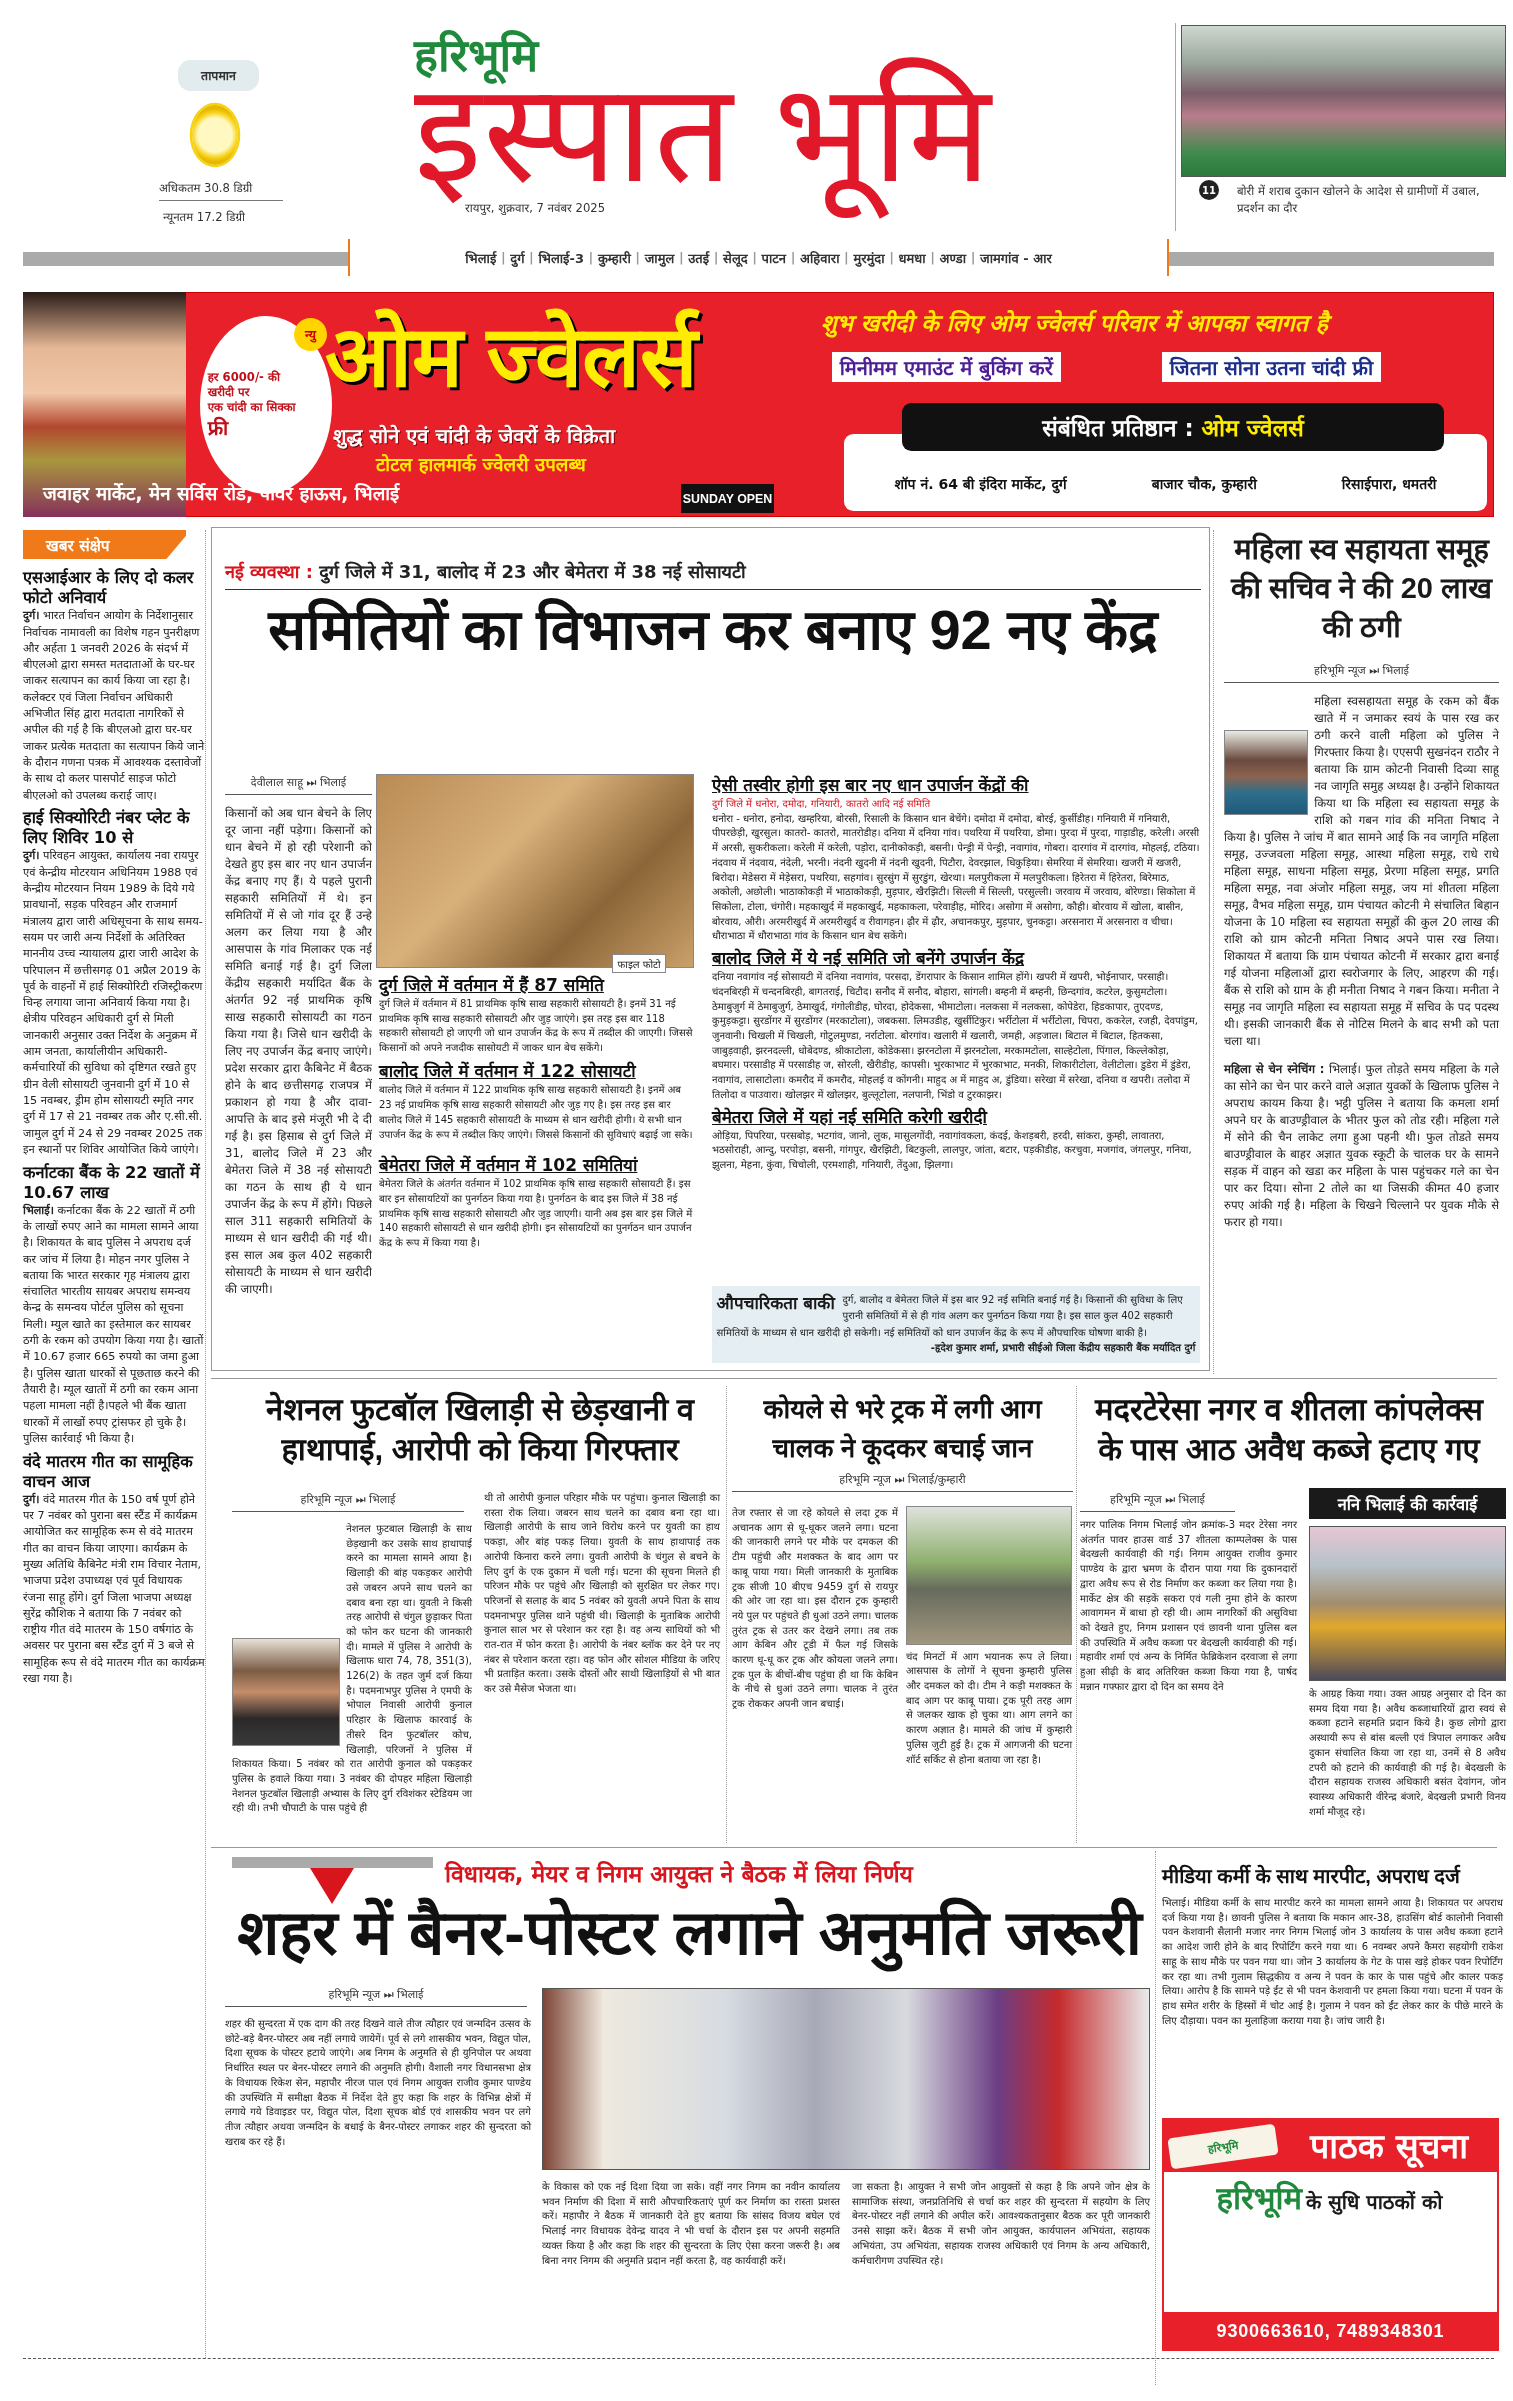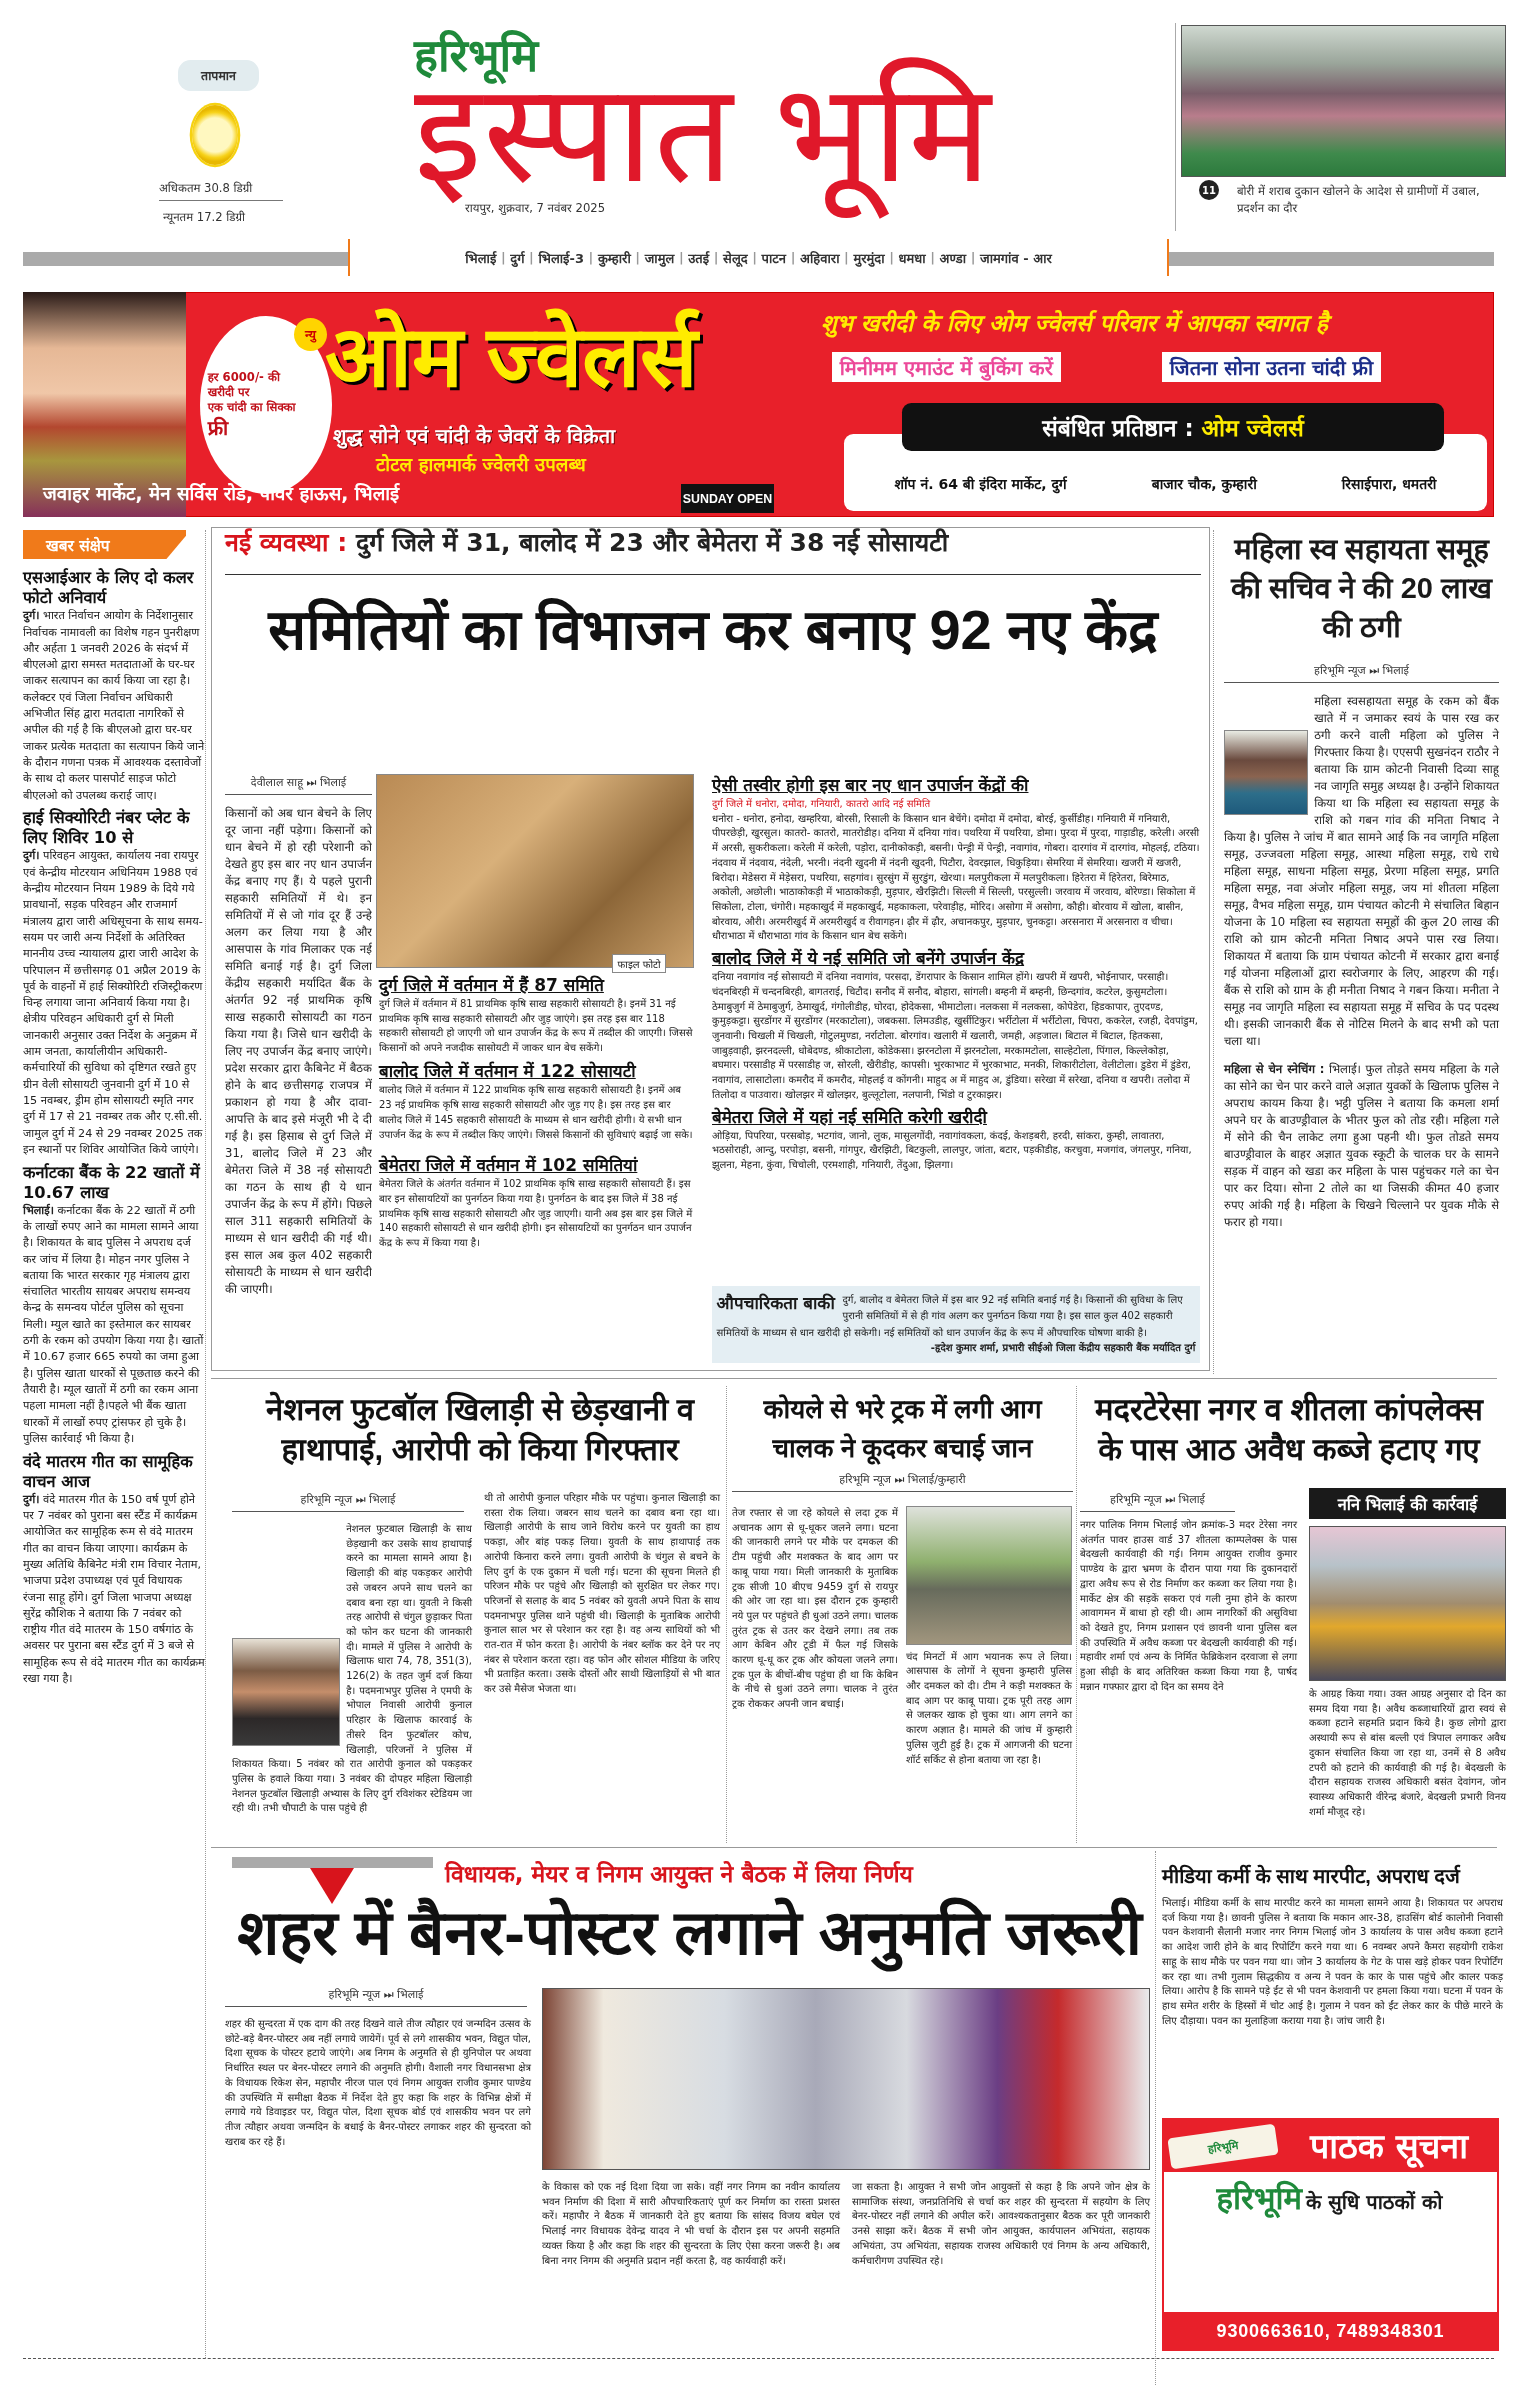--- a/index.html
+++ b/index.html
@@ -31,34 +31,34 @@
 #ad{left:23px;top:292px;width:1471px;height:225px;background:#e8202a;border:0.8px solid #c00}
 #ad-woman{left:23px;top:292px;width:163px;height:225px;background:linear-gradient(180deg,#2a1b18 0%,#e6b896 25%,#f0c7a8 45%,#b3472f 60%,#a8963e 75%,#86305a 100%)}
 #ad-burst{left:200px;top:316px;width:132px;height:178px;border-radius:50%;background:#fff;display:flex;flex-direction:column;align-items:flex-start;justify-content:center;font-weight:bold;color:#c0101a;font-size:11.6px;text-align:center;padding:7.7px}
 #ad-new{left:294px;top:318px;width:33px;height:33px;border-radius:50%;background:#ffd400;color:#c00;font-weight:bold;font-size:12.4px;display:flex;align-items:center;justify-content:center}
 #ad-brand{left:325px;top:314px;font-size:85px;line-height:85px;font-weight:bold;color:#ffec00;text-shadow:3.1px 3.1px 0 #000;font-family:"Liberation Sans",sans-serif}
 #ad-sub1{left:333px;top:422px;font-size:20px;font-weight:bold;color:#fff;text-shadow:0.8px 0.8px 0 #600}
 #ad-sub2{left:376px;top:451px;font-size:18.6px;font-weight:bold;color:#ffec00}
 #ad-addr{left:43px;top:480px;font-size:18.6px;font-weight:bold;color:#fff}
 #ad-sunday{left:681px;top:484px;width:93px;height:29px;background:#111;color:#fff;font-weight:bold;font-size:12.4px;display:flex;align-items:center;justify-content:center;font-family:"Liberation Sans",sans-serif}
 #ad-welcome{left:821px;top:306px;font-size:23px;font-weight:bold;color:#ffec00;font-style:italic}
-#ad-bullet1{left:832px;top:352px;font-size:20px;font-weight:bold;color:#ec4899;background:#fff;padding:1.5px 7.7px}
+#ad-bullet1{left:832px;top:352px;font-size:20px;font-weight:bold;color:#4c1d95;background:#fff;padding:1.5px 7.7px}
 #ad-bullet2{left:1162px;top:352px;font-size:20px;font-weight:bold;color:#1d2e8a;background:#fff;padding:1.5px 7.7px}
 #ad-white{left:844px;top:434px;width:643px;height:77px;background:#fff;border-radius:9.3px}
 #ad-related{left:902px;top:403px;width:542px;height:48px;background:#111;border-radius:9.3px;display:flex;align-items:center;justify-content:center;font-size:23px;font-weight:bold;color:#fff}
 #ad-related span.y{color:#ffec00;margin-left:7.7px}
 #ad-branches{left:852px;top:474px;width:627px;display:flex;justify-content:space-around;font-size:14px;font-weight:bold;color:#111}
 
 #left-col{left:23px;top:530px;width:182px}
 #brief-tag{width:163px;height:29px;background:#f07a1a;color:#fff;font-size:15.5px;font-weight:bold;display:flex;align-items:center;padding-left:23px;margin-bottom:9.3px;clip-path:polygon(0 0,100% 0,100% 20%,88% 100%,0 100%)}
 .brief-h{font-size:16.3px;line-height:20px;font-weight:bold;color:#111;margin-top:4.6px}
 .brief-t{font-size:11.2px;line-height:16.3px;color:#222}
 .brief-t b{font-weight:bold}
 
-#kicker{left:225px;top:524px;width:976px;font-size:25px;font-weight:bold;color:#222;border-bottom:1.5px solid #333;padding-bottom:16px}
+#kicker{left:225px;top:559px;width:976px;font-size:18px;font-weight:bold;color:#222;border-bottom:1.5px solid #333;padding-bottom:6px}
 #kicker .red{color:#d8141c}
 #lead-h1{left:225px;top:596px;width:976px;font-size:56px;line-height:67px;font-weight:bold;color:#111;font-family:"Liberation Sans",sans-serif;text-align:center}
 #lead-frame{left:211px;top:527px;width:999px;height:844px;border:1.5px solid #999}
 #lead-byline{left:225px;top:774px;width:147px}
 #lead-col1{left:225px;top:805px;width:147px}
 #lead-photo{left:376px;top:774px;width:318px;height:194px}
 #photo-cap{left:612px;top:954px;background:#fff;font-size:10px;padding:1.5px 4.6px;border:0.8px solid #888}
 .sub-h{font-size:17px;font-weight:bold;color:#111;text-decoration:underline;line-height:23px}
 .list-t{font-size:10px;line-height:14.7px;color:#222}
 .list-t .red{color:#d8141c}

